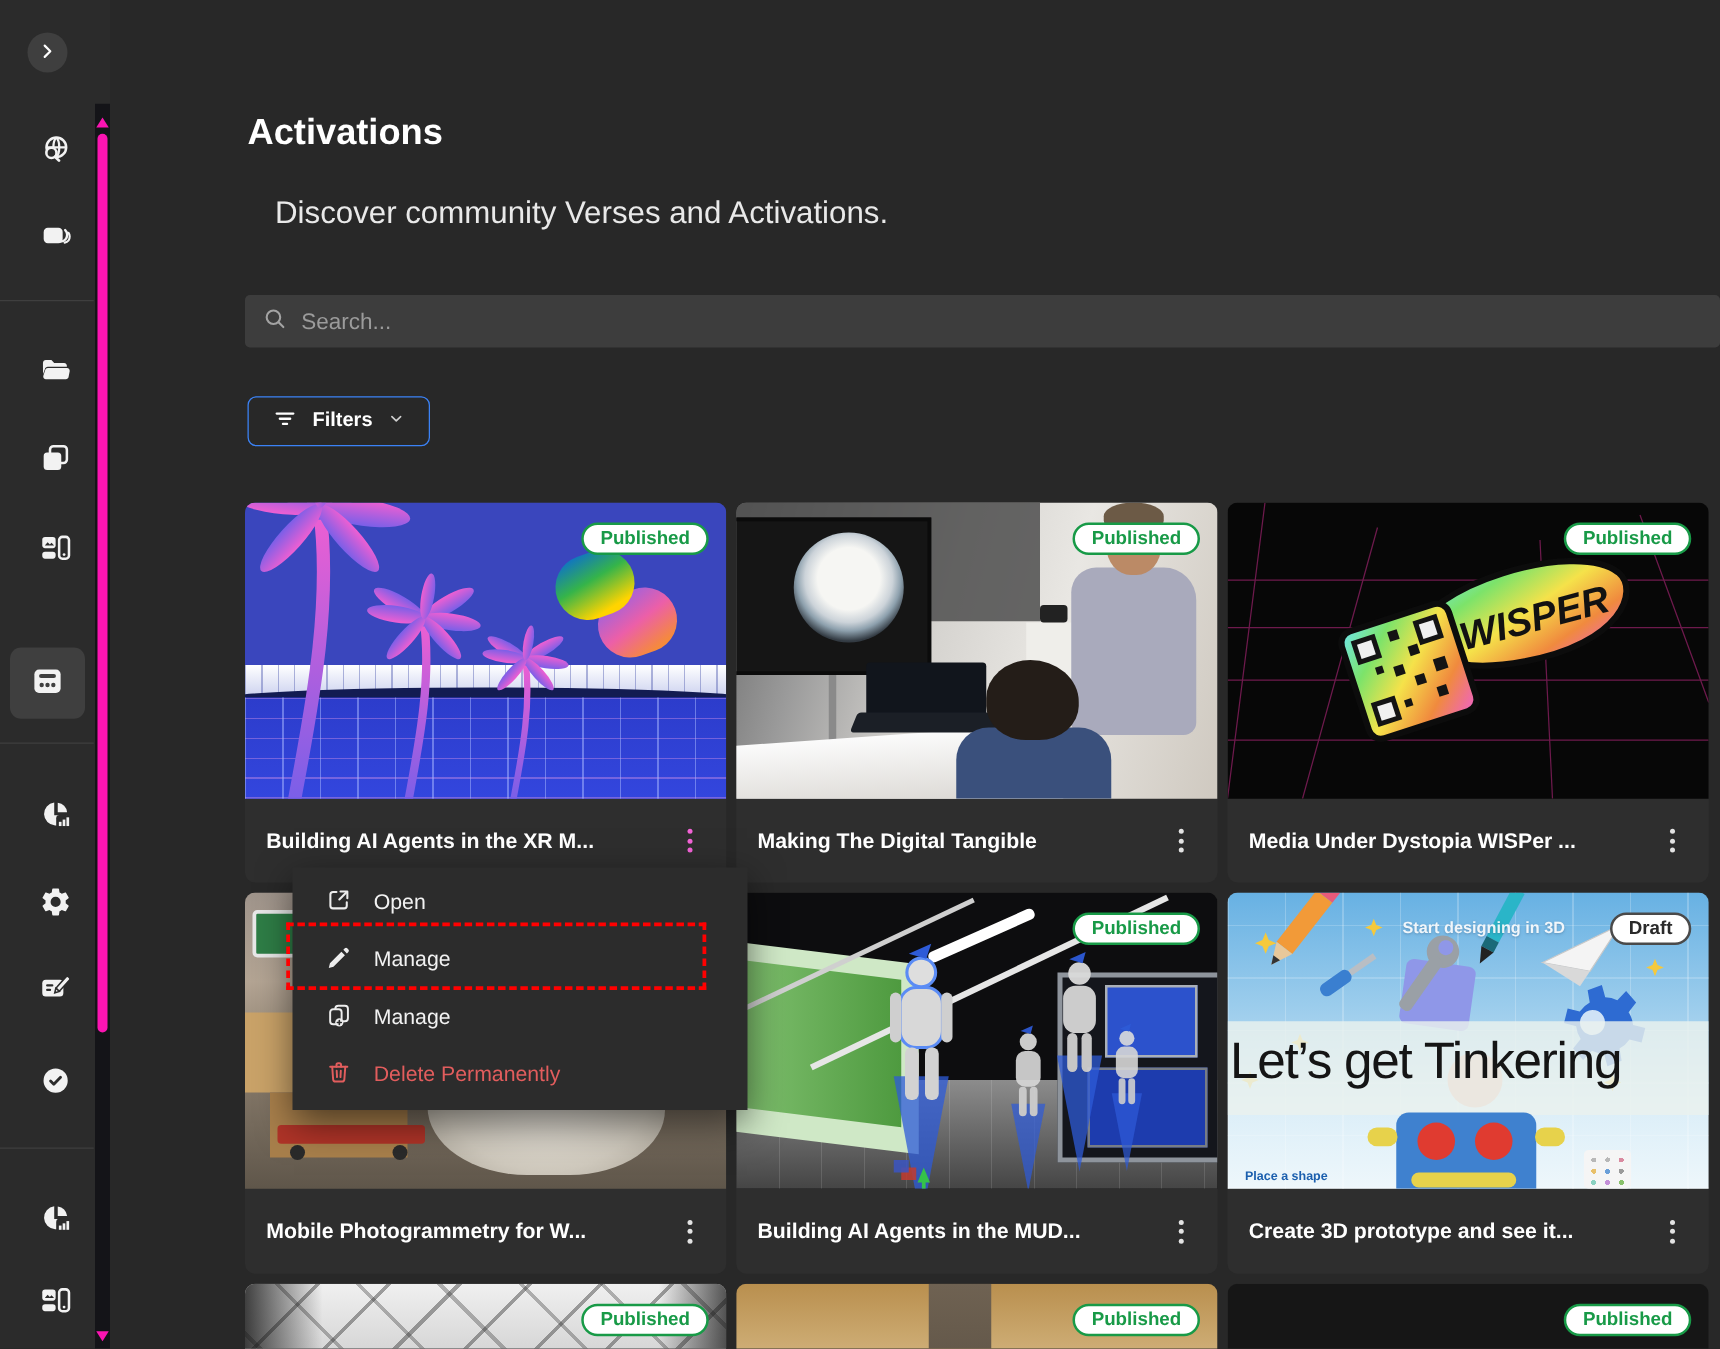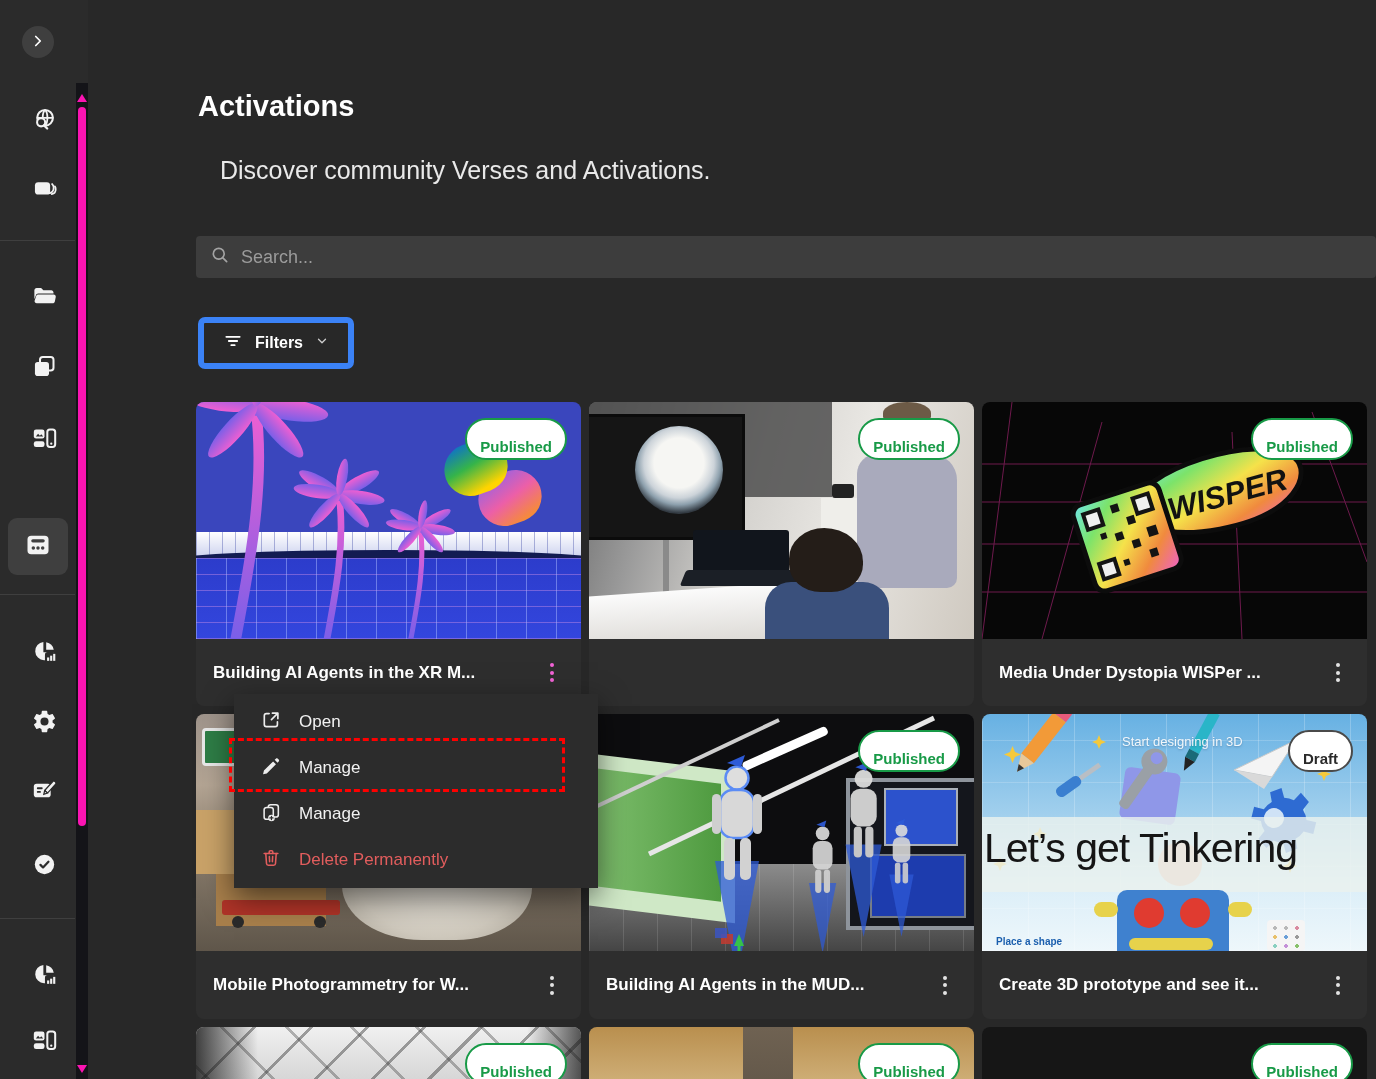--- a/index.html
+++ b/index.html
@@ -27,38 +27,38 @@
 
   
   .main { position:absolute; left:88px; top:0; right:0; bottom:0;border-radius:24px; }
   .page-title { position:absolute; left:110px; top:90px; font-size:29px; font-weight:700; color:#ffffff; }
   .page-subtitle { position:absolute; left:110px; top:156px; font-size:25px; color:#e9e9e9;margin-left:22px; }
   .search { position:absolute; left:108px; top:236px; width:1180px; height:42px; background:#3d3d3d;
             border-radius:4px; display:flex; align-items:center; padding:0 14px; gap:11px; }
   .search input { flex:1; background:transparent; border:0; outline:none; color:#e8e8e8; font-size:18px;
                   font-family:"Liberation Sans",sans-serif; }
   .search input::placeholder { color:#9b9b9b; }
-  .filters-btn { position:absolute; left:110px; top:317px; height:52px; padding:0 19px; background:transparent;
-                 border:6px solid #3b82f6; border-radius:7px; display:inline-flex; align-items:center; gap:12px;
+  .filters-btn { position:absolute; left:110px; top:317px; height:40px; padding:0 19px; background:transparent;
+                 border:1px solid #3b82f6; border-radius:7px; display:inline-flex; align-items:center; gap:12px;
                  color:#ffffff; font-size:16px; font-weight:700; cursor:pointer; font-family:"Liberation Sans",sans-serif; }
 
   
   .grid { position:absolute; left:108px; top:402px; width:1171px; display:grid;
           grid-template-columns:repeat(3,385px); grid-template-rows:304px 305px 330px; gap:8px; }
   .card { position:relative; background:#2e2e2e; border-radius:8px; overflow:hidden; cursor:pointer; }
   .card-img { position:relative; height:237px; overflow:hidden; }
   .card-footer { position:absolute; left:0; right:0; top:237px; bottom:0; display:flex; align-items:center;
                  justify-content:space-between; padding:0 14px 0 17px; }
   .card-title { font-size:17px; font-weight:700; color:#ffffff; white-space:nowrap; overflow:hidden; }
   .kebab { width:30px; height:42px; background:none; border:0; display:flex; flex-direction:column;
            align-items:center; justify-content:center; gap:3.5px; cursor:pointer; }
   .kebab i { display:block; width:4px; height:4px; border-radius:50%; background:#e3e3e3; }
   .kebab.pink i { background:#f263d6; }
   .badge { position:absolute; top:16px; right:14px; z-index:5; background:#ffffff; border-radius:999px;
-           padding:18px 13px 3px; font-size:15px; font-weight:700; }
+           padding:2px 13px 3px; font-size:15px; font-weight:700; }
   .badge.green { color:#189a47; border:2px solid #189a47; }
   .badge.dark  { color:#2a2a2a; border:2px solid #4a4a4a; }
 
   .abs { position:absolute; }
 
   
   .art-vw { background:#3a46bd; }
   .vw-horizon { left:0; right:0; top:130px; height:27px;
     background:linear-gradient(180deg,#ffffff,#c9cfee);
     background-image:repeating-linear-gradient(90deg,rgba(110,120,190,.55) 0 1px,transparent 1px 13px),
@@ -113,21 +113,21 @@
   .mud-green-inner { left:6px; top:62px; width:126px; height:118px; background:linear-gradient(90deg,#7fbf6e,#4e9a3f); transform:skewY(7deg); }
   .mud-win { right:-4px; top:64px; width:132px; height:152px; background:#14161c; border:4px solid #8e949c; }
   .mud-pane1 { right:16px; top:74px; width:74px; height:58px; background:#2c52cc; border:2px solid #aab0b8; }
   .mud-pane2 { right:8px; top:140px; width:96px; height:64px; background:#1d3cae; border:2px solid #777d85; }
 
   
   .art-tinker { background:linear-gradient(180deg,#67b1e3,#a6d2ee 46%,#dbeef8 72%,#eef7fb);
     background-image:repeating-linear-gradient(90deg,rgba(255,255,255,.22) 0 1px,transparent 1px 46px),
                      repeating-linear-gradient(0deg,rgba(255,255,255,.18) 0 1px,transparent 1px 42px),
                      linear-gradient(180deg,#67b1e3,#a6d2ee 46%,#dbeef8 72%,#eef7fb); }
-  .tk-captop { left:140px; top:20px; font-size:13px; font-weight:400; color:rgba(255,255,255,.9);
+  .tk-captop { left:140px; top:20px; font-size:13px; font-weight:700; color:rgba(255,255,255,.9);
                text-shadow:0 1px 2px rgba(60,100,140,.5); z-index:3; }
   .tk-ball { left:176px; top:128px; width:44px; height:44px; border-radius:50%; background:#efb6a0; z-index:1; }
   .tk-band { left:0; right:0; top:103px; height:75px; background:rgba(234,241,238,.82); z-index:2; }
   .tk-headline { position:absolute; left:2px; top:8px; font-size:41px; letter-spacing:-1px; color:#151515; white-space:nowrap; }
   .tk-robot-head { left:135px; top:176px; width:112px; height:61px; background:#3f81cf; border-radius:10px 10px 0 0; z-index:3; }
   .tk-eye { top:184px; width:30px; height:30px; border-radius:50%; background:#e03b30; z-index:4; }
   .tk-mouth { left:147px; top:224px; width:84px; height:12px; border-radius:6px; background:#e7d24b; z-index:4; }
   .tk-ear { top:188px; width:24px; height:15px; border-radius:8px; background:#e7d24b; z-index:3; }
   .tk-palette { left:285px; top:206px; width:38px; height:31px; background:#f5f5f5; border-radius:4px; z-index:3;
     background-image:radial-gradient(circle 2px at 8px 8px,#b8b8b8 0 2px,transparent 2px),
@@ -418,20 +418,28 @@
           <div class="abs st-table"></div>
           <div class="abs st-laptop-screen"></div>
           <div class="abs st-laptop-base"></div>
           <div class="abs st-man-body"></div>
           <div class="abs st-man-head"></div>
           <div class="abs st-man-hair"></div>
           <div class="abs st-sit-body"></div>
           <div class="abs st-sit-hair"></div>
           <span class="badge green">Published</span>
         </div>
+        <div class="card-footer">
+          <span class="card-title">Making The Digital Tangible</span>
+          <button class="kebab">
+              <i></i>
+              <i></i>
+              <i></i>
+            </button>
+        </div>
       </div>
 
       <div class="card">
         <div class="card-img art-wisper">
           <svg class="abs" style="left:0;top:0" width="385" height="237" viewBox="0 0 385 237">
             <defs>
               <linearGradient id="rb" x1="0" y1="0" x2="1" y2="1">
                 <stop offset="0" stop-color="#6ee7f0"></stop>
                   <stop offset=".25" stop-color="#7ce36a"></stop>
                 <stop offset=".5" stop-color="#f5e24a"></stop>

